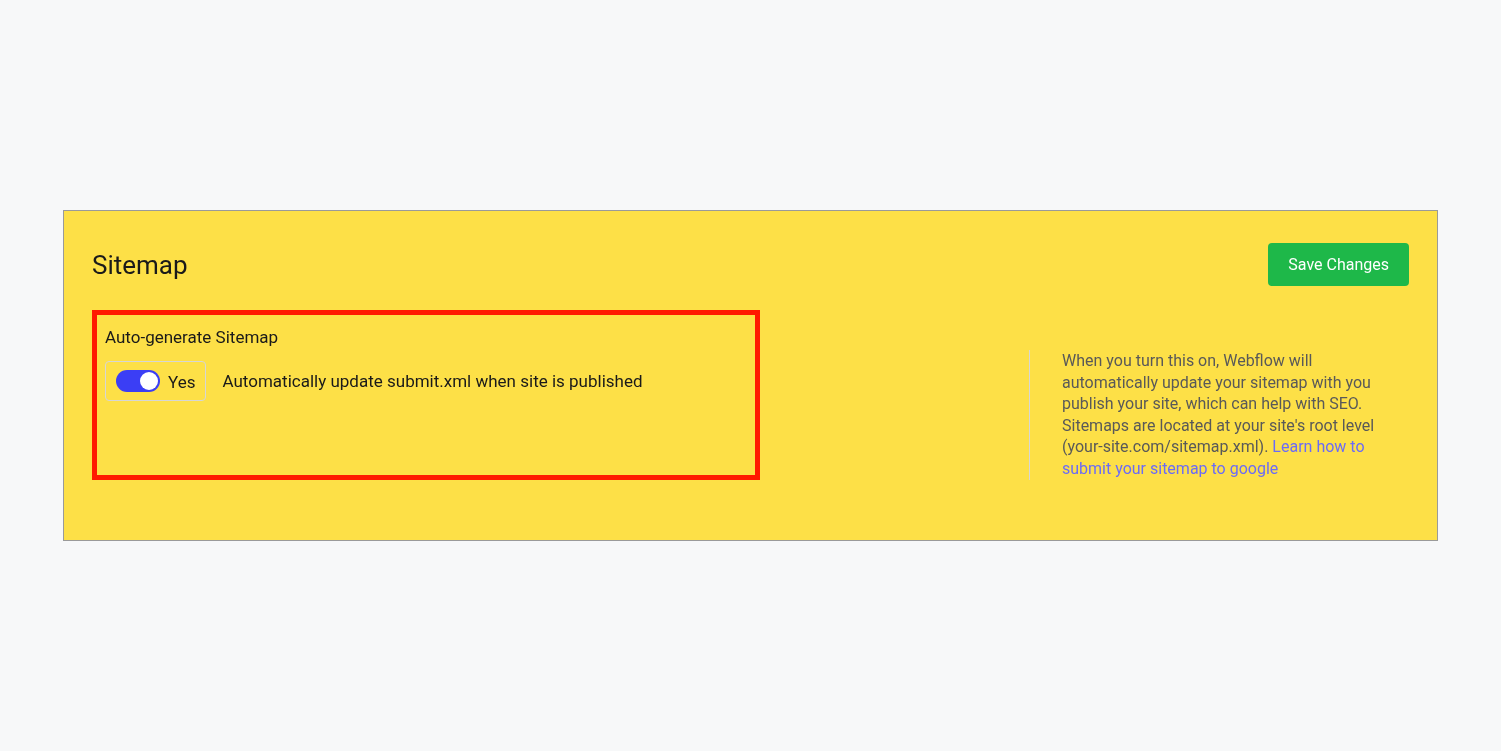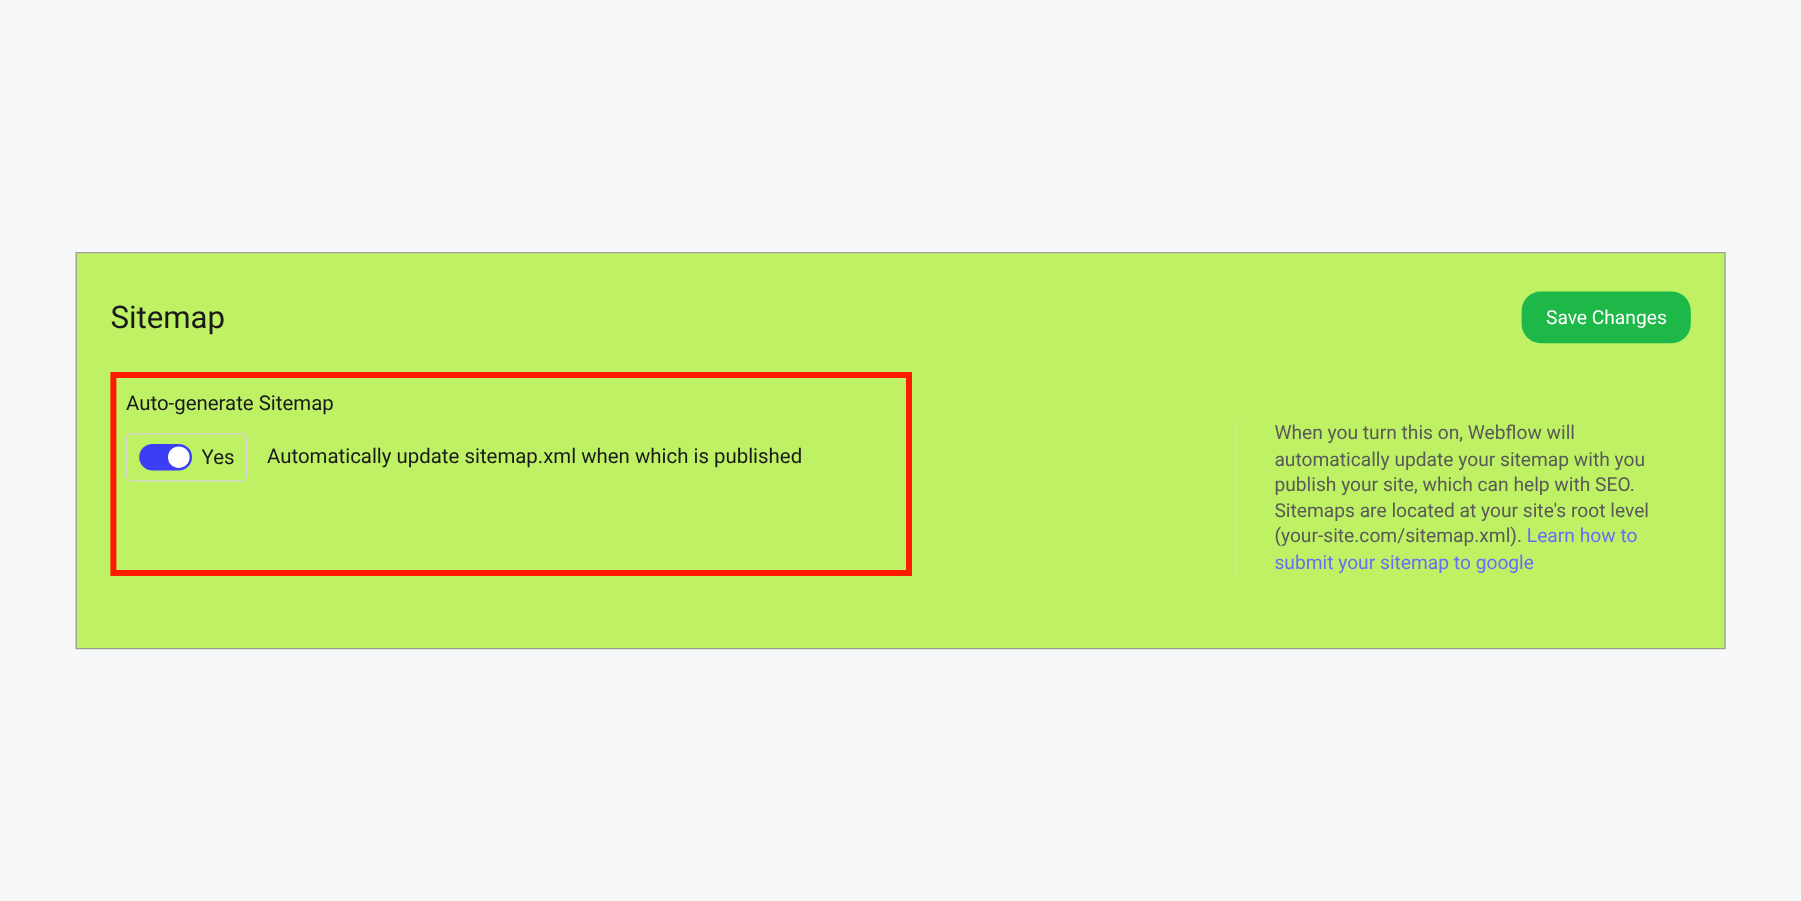--- a/index.html
+++ b/index.html
@@ -13,40 +13,40 @@
       width: 1501px;
       height: 751px;
       position: relative;
     }
     .panel {
       position: absolute;
       left: 63px;
       top: 210px;
       width: 1375px;
       height: 331px;
-      background: #bef264;
+      background: #fde047;
       border: 1px solid #9a9a9a;
       padding: 32px 28px;
     }
     .panel-header {
       display: flex;
       justify-content: space-between;
       align-items: center;
       margin-bottom: 24px;
     }
     .panel-title {
       font-size: 26px;
       font-weight: 400;
       color: #1a1a1a;
     }
     .save-button {
       background: #1eb849;
       color: #ffffff;
       border: none;
-      border-radius: 16px;
+      border-radius: 4px;
       padding: 12px 20px;
       font-size: 16px;
       cursor: pointer;
       font-family: inherit;
     }
     .content-row {
       display: flex;
       gap: 0;
     }
     .highlight-box {
@@ -129,21 +129,21 @@
   <div class="content-row">
     <div class="highlight-box">
       <span class="setting-label">Auto-generate Sitemap</span>
       <div class="toggle-row">
         <div class="toggle-wrap">
           <div class="toggle-switch">
             <div class="toggle-knob"></div>
           </div>
           <span class="toggle-label">Yes</span>
         </div>
-        <span class="setting-description">Automatically update sitemap.xml when which is published</span>
+        <span class="setting-description">Automatically update submit.xml when site is published</span>
       </div>
     </div>
 
     <div class="info-col">
       <p class="info-text">
         <span>When you turn this on, Webflow will automatically update your sitemap with you publish your site, which can help with SEO. Sitemaps are located at your site's root level (your-site.com/sitemap.xml). </span><a class="info-link">Learn how to submit your sitemap to google</a>
       </p>
     </div>
   </div>
 </div>

